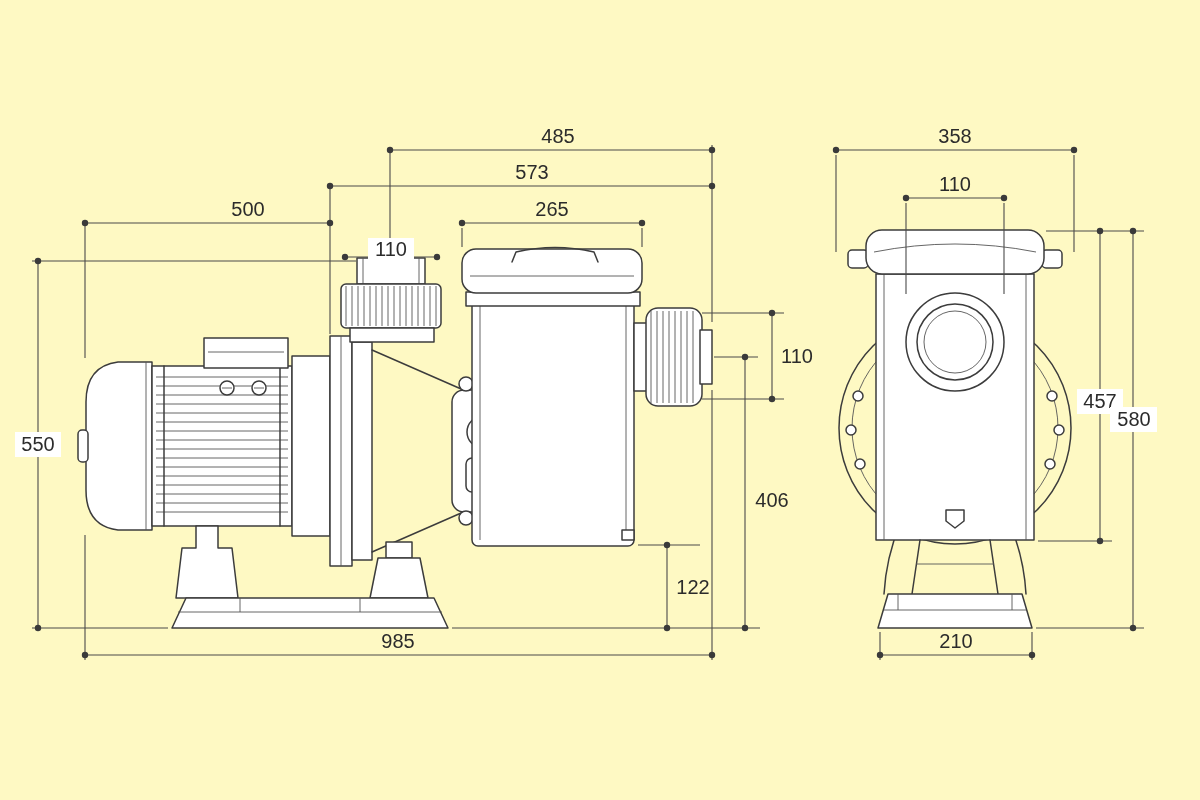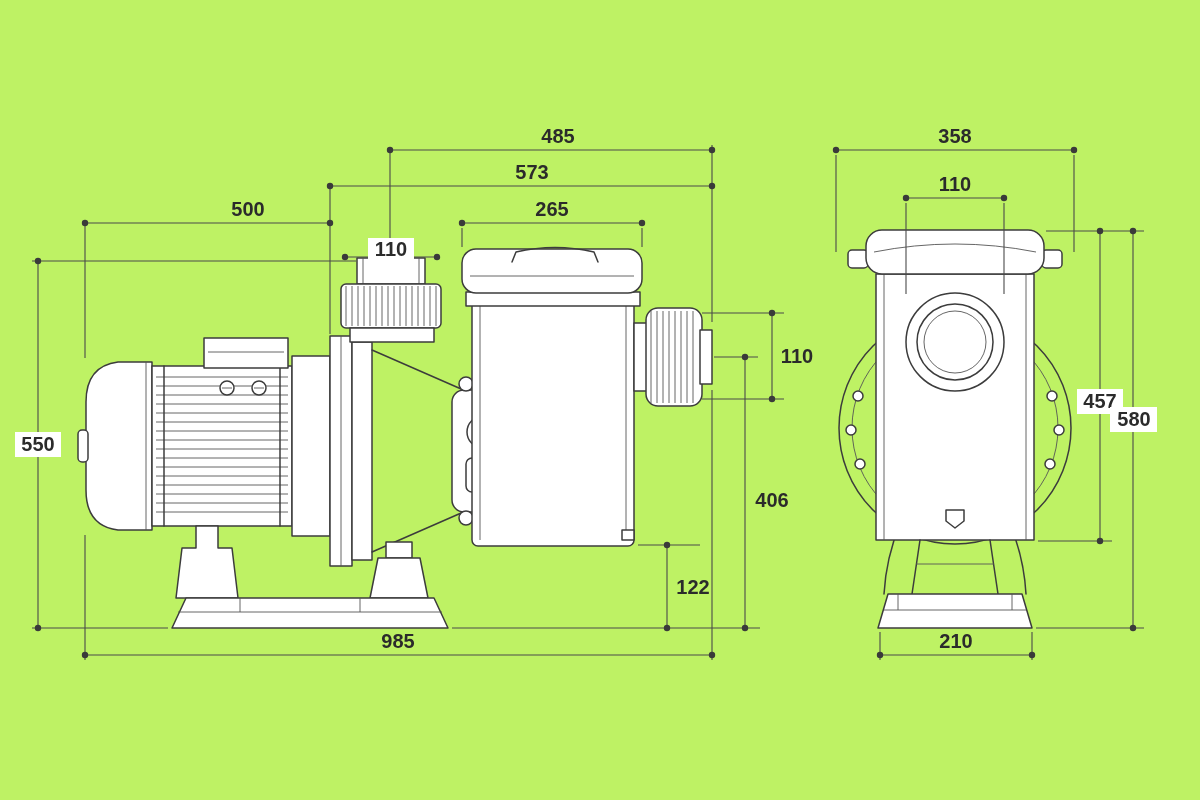--- a/index.html
+++ b/index.html
@@ -1,16 +1,16 @@
 <!DOCTYPE html>
 <html><head>
 <meta charset="utf-8">
 <style>
   html,body{margin:0;padding:0;background:#ffffff;}
-  .stage{position:relative;width:1200px;height:800px;background:#bef264;overflow:hidden;font-weight:bold;}
+  .stage{position:relative;width:1200px;height:800px;background:#fef9c3;overflow:hidden;}
   svg{display:block;}
   .s   {fill:none;stroke:#3c3c3c;stroke-width:1.5;stroke-linejoin:round;stroke-linecap:round;}
   .sf  {fill:#ffffff;stroke:#3c3c3c;stroke-width:1.5;stroke-linejoin:round;}
   .thin{fill:none;stroke:#555555;stroke-width:0.9;}
   .hatchg line{stroke:#555555;stroke-width:0.9;}
   .dim line{stroke:#4a4a4a;stroke-width:1.1;}
   .dot {fill:#3a3a3a;stroke:none;}
   .lblbg{fill:#ffffff;stroke:none;}
   .dimtext{font-family:"Liberation Sans",sans-serif;font-size:20px;fill:#2b2b2b;text-anchor:middle;}
 </style>

